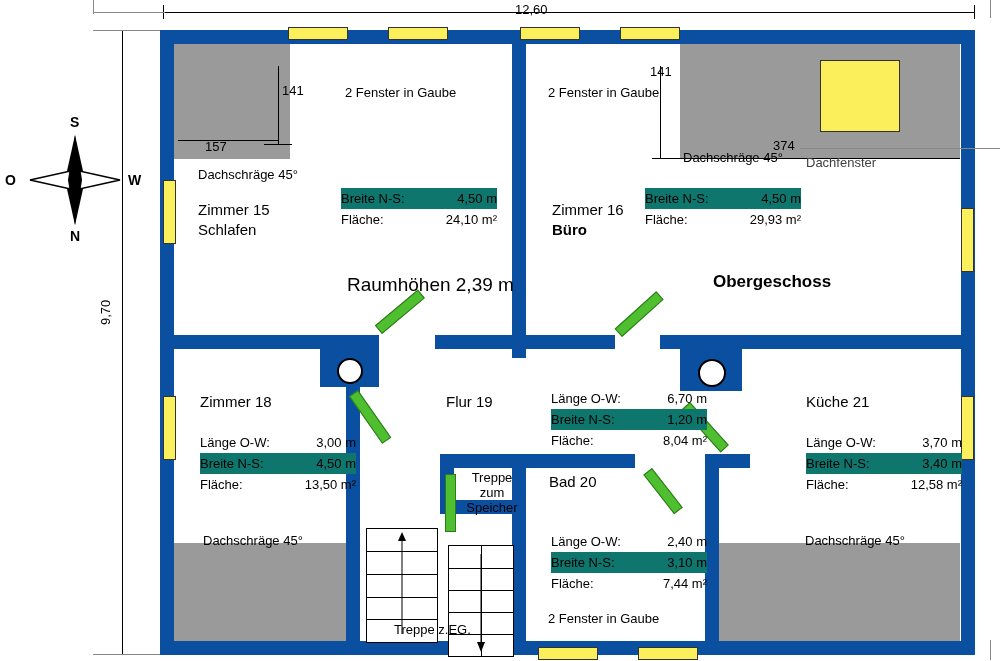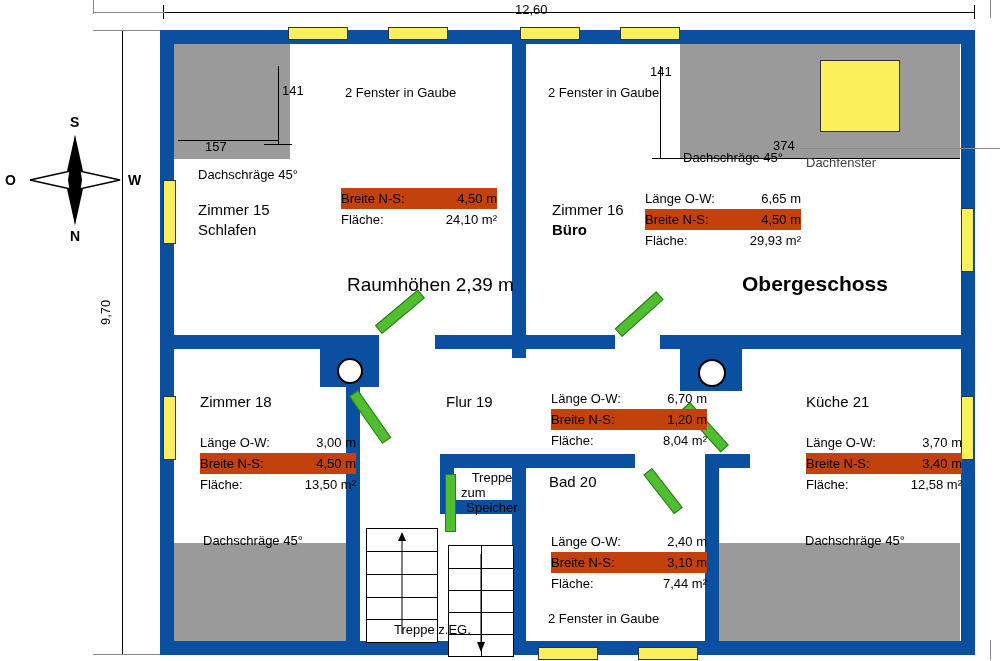--- a/index.html
+++ b/index.html
@@ -6,21 +6,21 @@
   body{
     width:1000px;height:661px;
     background:#ffffff;
     font-family:"Liberation Sans", sans-serif;
     position:relative;
     overflow:hidden;
     color:#000;
   }
   .abs{position:absolute;}
   .txt{font-size:13px;color:#000;white-space:nowrap;}
-  .big{font-size:21px;margin-left:29px;}
+  .big{font-size:17px;}
   .bold{font-weight:bold;}
   .room-name{font-size:15px;}
 
   
   #walls{left:160px;top:30px;width:815px;height:625px;}
   .wall{position:absolute;background:#0b4fa0;}
 
   
   .win{position:absolute;background:#fbf05c;border:1px solid #333;}
 
@@ -46,21 +46,21 @@
 
   
   .stair{position:absolute;border:1px solid #000;background:#fff;}
   .step{position:absolute;background:#000;height:1px;}
   .stepv{position:absolute;background:#000;width:1px;}
 
   .tbl{position:absolute;font-size:13px;}
   .tbl div{height:21px;line-height:21px;white-space:nowrap;}
   .tbl .k{display:inline-block;width:84px;}
   .tbl .v{display:inline-block;width:72px;text-align:right;}
-  .shade{background:#c2410c;}
+  .shade{background:#0f766e;}
 </style>
 </head>
 <body>
 
 <div class="abs" id="compass">
   <svg width="130" height="120" viewBox="0 0 130 120">
     <polygon points="65,15 75,60 65,105 55,60" fill="#000"></polygon>
     <polygon points="20,60 65,50 110,60 65,70" fill="#fff" stroke="#000" stroke-width="1.5"></polygon>
     <polygon points="65,15 72,60 65,105 58,60" fill="#000"></polygon>
   </svg>
@@ -203,21 +203,20 @@
 <div class="abs room-name" style="left:198px;top:201px;">Zimmer 15</div>
 <div class="abs room-name" style="left:198px;top:221px;">Schlafen</div>
 <div class="tbl" style="left:341px;top:188px;">
   <div class="shade"><span class="k">Breite N-S:</span><span class="v">4,50 m</span></div>
   <div><span class="k">Fläche:</span><span class="v">24,10 m²</span></div>
 </div>
 
 <div class="abs room-name" style="left:552px;top:201px;">Zimmer 16</div>
 <div class="abs room-name" style="left:552px;top:221px;font-weight:bold;">Büro</div>
 <div class="tbl" style="left:645px;top:188px;">
-  <div><span class="k">Länge O-W:</span><span class="v">6,65 m</span></div>
   <div class="shade"><span class="k">Breite N-S:</span><span class="v">4,50 m</span></div>
   <div><span class="k">Fläche:</span><span class="v">29,93 m²</span></div>
 </div>
 
 <div class="abs room-name" style="left:200px;top:393px;">Zimmer 18</div>
 <div class="tbl" style="left:200px;top:432px;">
   <div><span class="k">Länge O-W:</span><span class="v">3,00 m</span></div>
   <div class="shade"><span class="k">Breite N-S:</span><span class="v">4,50 m</span></div>
   <div><span class="k">Fläche:</span><span class="v">13,50 m²</span></div>
 </div>
@@ -237,15 +236,15 @@
 </div>
 
 <div class="abs room-name" style="left:806px;top:393px;">Küche 21</div>
 <div class="tbl" style="left:806px;top:432px;">
   <div><span class="k">Länge O-W:</span><span class="v">3,70 m</span></div>
   <div class="shade"><span class="k">Breite N-S:</span><span class="v">3,40 m</span></div>
   <div><span class="k">Fläche:</span><span class="v">12,58 m²</span></div>
 </div>
 
 <div class="abs txt" style="left:461px;top:470px;text-align:center;width:62px;">Treppe</div>
-<div class="abs txt" style="left:461px;top:485px;text-align:left;width:62px;">zum</div>
+<div class="abs txt" style="left:461px;top:485px;text-align:center;width:62px;">zum</div>
 <div class="abs txt" style="left:455px;top:500px;text-align:center;width:74px;">Speicher</div>
 <div class="abs txt" style="left:394px;top:622px;">Treppe z.EG.</div>
 
 </body></html>

